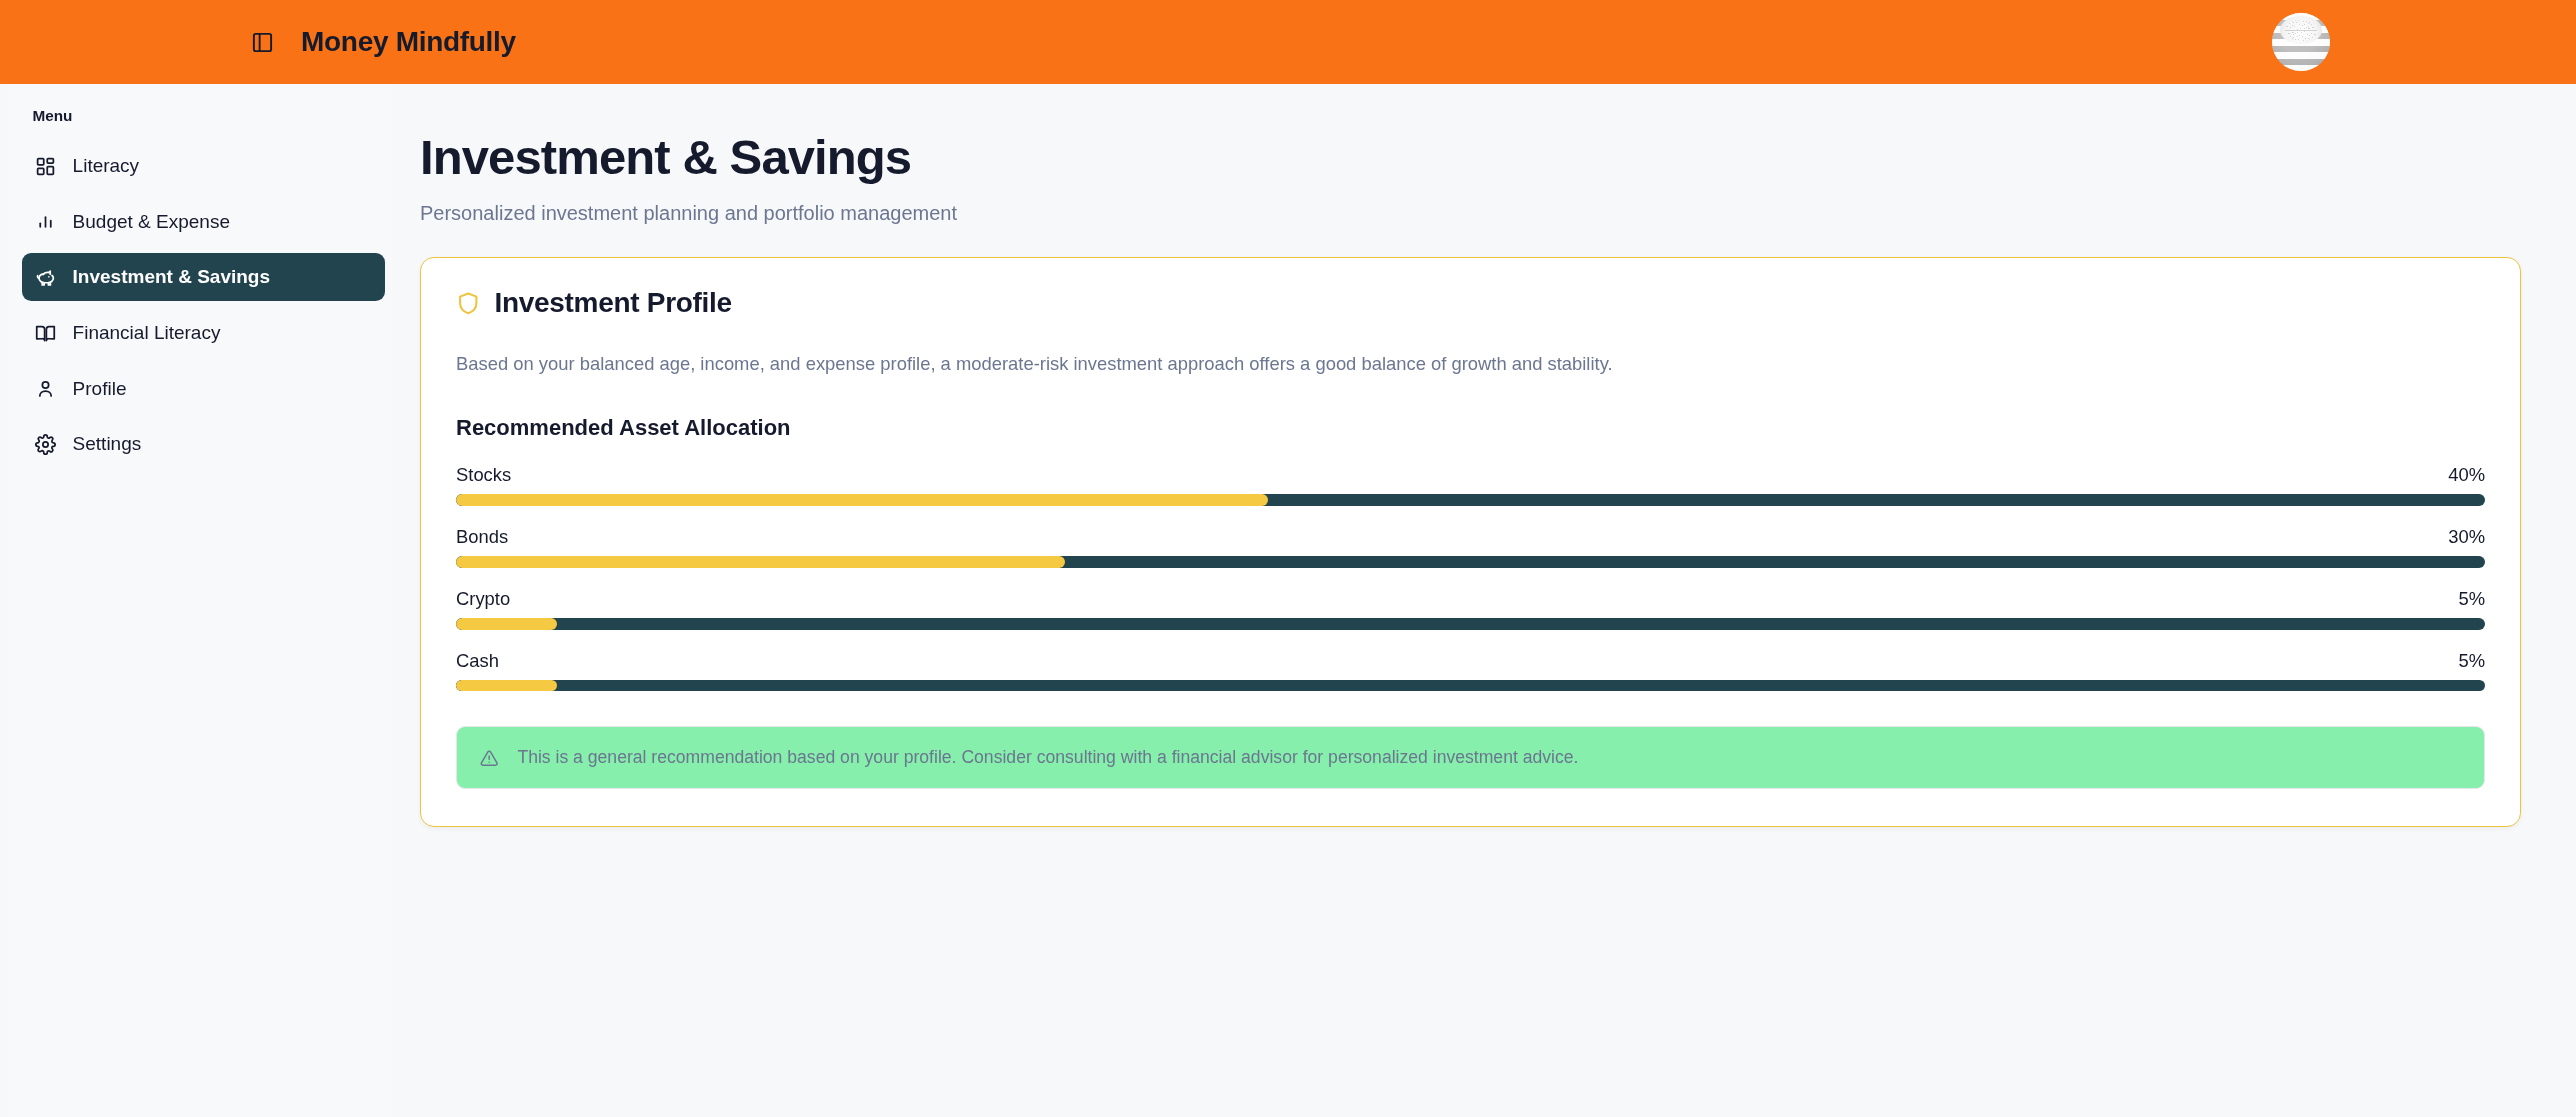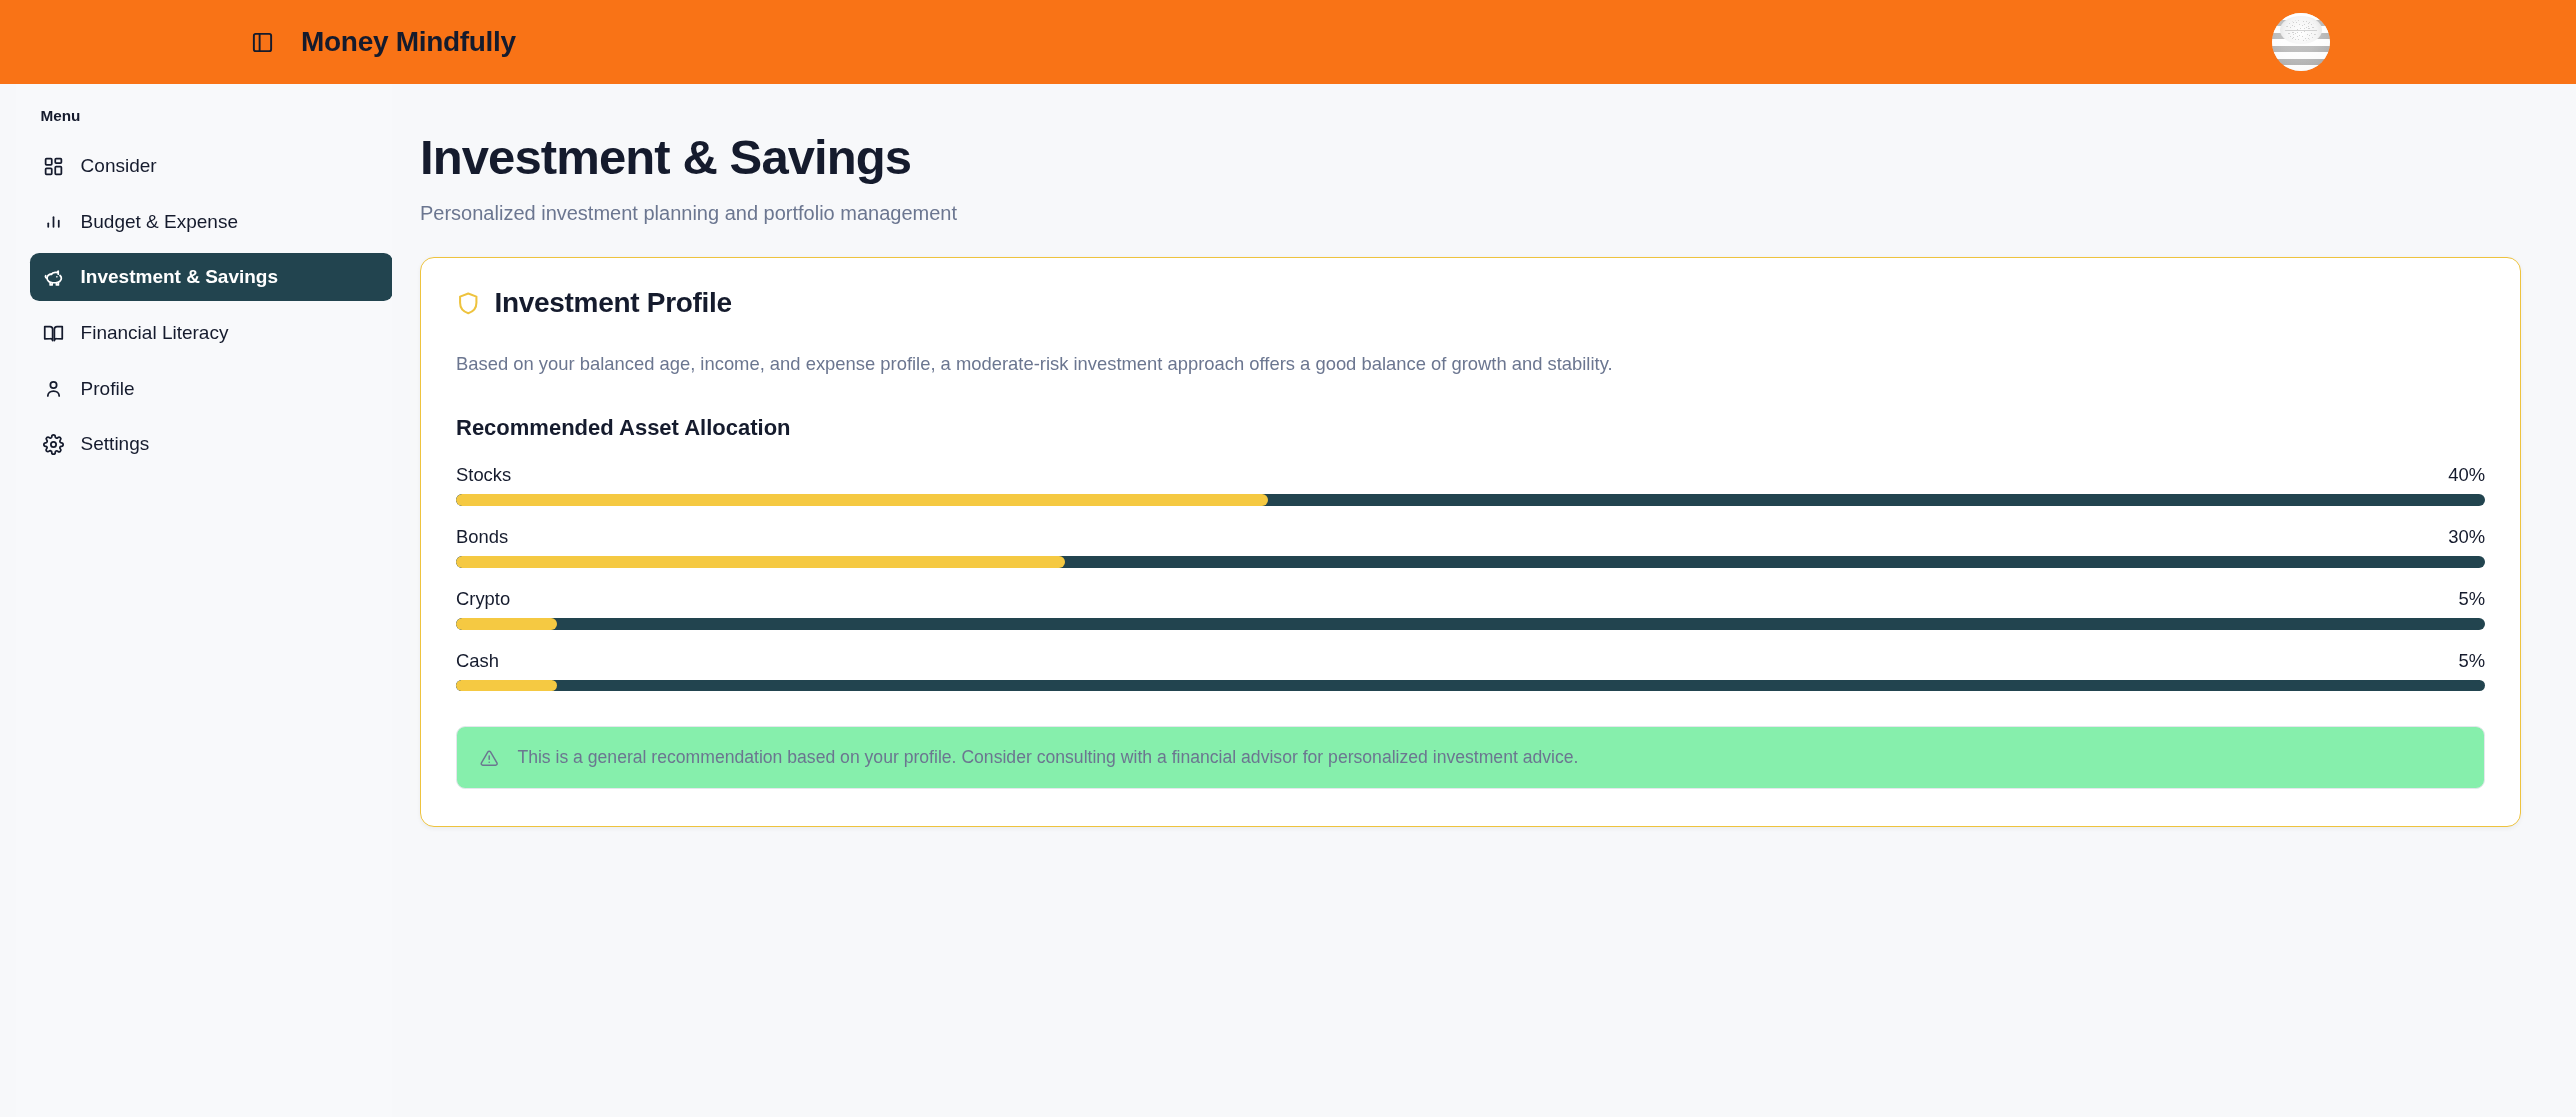--- a/index.html
+++ b/index.html
@@ -76,21 +76,21 @@
     border-radius: 50%;
     background:
       repeating-conic-gradient(from 0deg,
         rgba(190,190,190,0.65) 0deg 2deg,
         rgba(255,255,255,0) 2deg 15deg);
   }
 
   
   .sidebar {
     position: absolute;
-    top: 84px; left: 16px;
+    top: 84px; left: 8px;
     width: 392px;
     height: 1033px;
     background: #f8f9fb;
     border-right: 0.8px solid #e4e7ec;
     padding-top: 23px;
   }
   .menu-label {
     font-size: 15.3px;
     font-weight: 700;
     color: #151b2d;
@@ -269,21 +269,21 @@
 
   <div class="nav-item">
     <span class="nav-ico">
       <svg width="21" height="21" viewBox="0 0 24 24" fill="none" stroke="currentColor" stroke-width="2" stroke-linecap="round" stroke-linejoin="round">
         <rect x="3" y="3" width="7" height="7" rx="1"></rect>
         <rect x="14" y="3" width="7" height="5" rx="1"></rect>
         <rect x="14" y="12" width="7" height="9" rx="1"></rect>
         <rect x="3" y="14" width="7" height="7" rx="1"></rect>
       </svg>
     </span>
-    <span>Consider</span>
+    <span>Literacy</span>
   </div>
 
   <div class="nav-item">
     <span class="nav-ico">
       <svg width="21" height="21" viewBox="0 0 24 24" fill="none" stroke="currentColor" stroke-width="2" stroke-linecap="round" stroke-linejoin="round">
         <line x1="6" y1="14" x2="6" y2="18"></line>
         <line x1="12" y1="7" x2="12" y2="18"></line>
         <line x1="18" y1="11" x2="18" y2="18"></line>
       </svg>
     </span>

